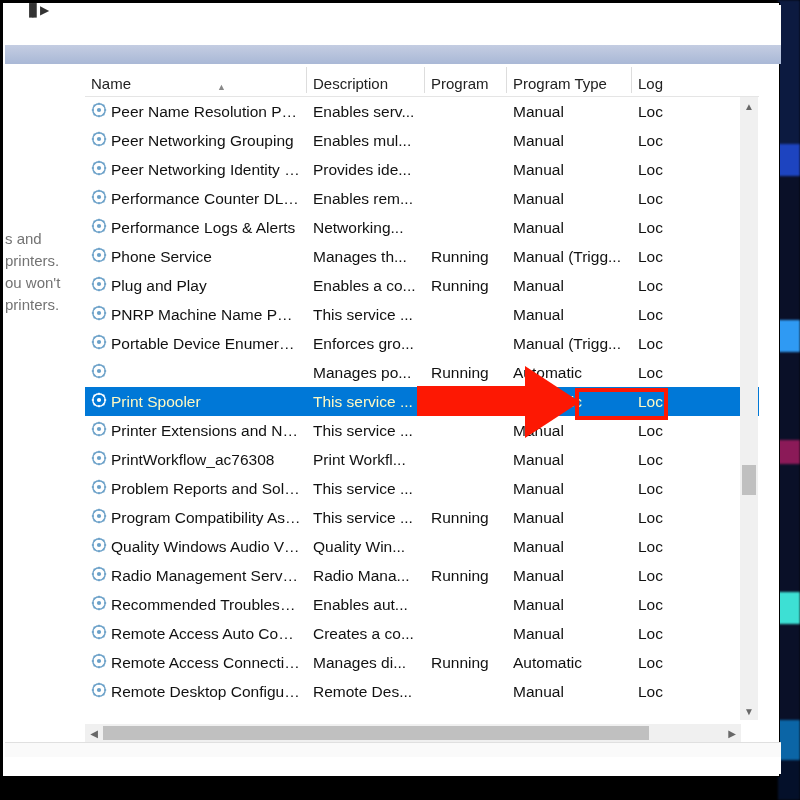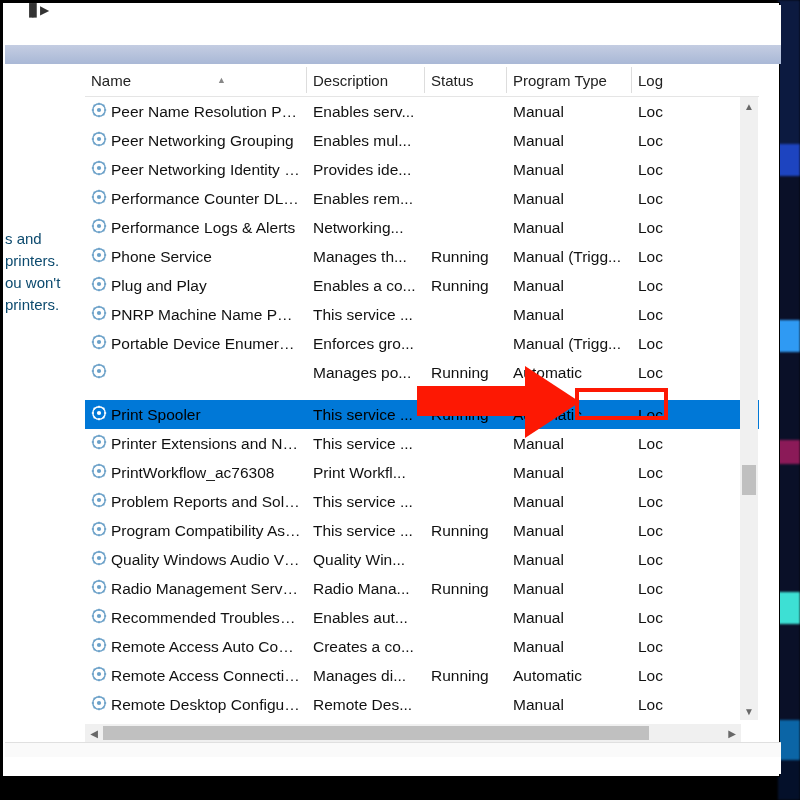--- a/index.html
+++ b/index.html
@@ -14,38 +14,38 @@
   
   .topstrip{position:absolute;left:2px;top:2px;width:776px;height:15px;background:#fff;}
   .topstrip .tb{position:absolute;left:20px;top:-2px;font-size:12px;color:#333;}
   .topgap{position:absolute;left:2px;top:17px;width:776px;height:25px;background:#fff;}
   .bluebar{position:absolute;left:2px;top:42px;width:776px;height:19px;
     background:linear-gradient(#c4cde2,#a9b8d6);}
   
   .panel{position:absolute;left:2px;top:61px;right:20px;bottom:34px;background:#fff;}
   
   .leftpane{position:absolute;left:0;top:0;bottom:0;width:80px;background:#fff;}
-  .lefttext{position:absolute;left:0;top:164px;width:72px;font-size:15px;color:#0c4a6e;
+  .lefttext{position:absolute;left:0;top:164px;width:72px;font-size:15px;color:#737373;
     line-height:22px;text-align:left;}
   
   .grid{position:absolute;left:80px;top:0;right:0;bottom:22px;overflow:hidden;}
   .hdr{display:flex;height:32px;border-bottom:1px solid #e5e5e5;user-select:none;}
-  .col{display:flex;align-items:center;font-size:15px;color:#222;padding:10px 6px;
+  .col{display:flex;align-items:flex-end;font-size:15px;color:#222;padding:4px 6px;
     box-sizing:border-box;position:relative;}
   .col:not(:last-child)::after{content:"";position:absolute;right:0;top:3px;bottom:3px;
     width:1px;background:#ddd;}
   .c-name{width:222px;}
   .c-desc{width:118px;}
   .c-stat{width:82px;}
   .c-type{width:125px;}
   .c-log{width:40px;}
   .sortglyph{font-size:9px;color:#888;margin-left:132px;position:absolute;left:0;}
   .rows{max-height:640px;}
   .row{display:flex;height:29px;align-items:center;font-size:15.5px;color:#111;}
-  .row.selected{background:#0078d7;color:#000000;margin-top:13px;}
+  .row.selected{background:#0078d7;color:#fef9c3;}
   .cell{white-space:nowrap;overflow:hidden;text-overflow:ellipsis;box-sizing:border-box;padding:0 6px;}
   .n{width:222px;display:flex;align-items:center;gap:4px;}
   .n span.name{flex:1;overflow:hidden;text-overflow:ellipsis;white-space:nowrap;}
   .d{width:118px;}
   .s{width:82px;}
   .t{width:125px;}
   .l{width:40px;}
   .ico{width:16px;height:16px;flex:0 0 16px;}
   
   .vscroll{position:absolute;right:1px;top:33px;bottom:22px;width:18px;background:#f0f0f0;}
@@ -96,21 +96,21 @@
         </div>
       </div>
 
       <div class="grid">
         <div class="hdr">
           <div class="col c-name">
             <span>Name</span>
             <span class="sortglyph">▲</span>
           </div>
           <div class="col c-desc">Description</div>
-          <div class="col c-stat">Status</div>
+          <div class="col c-stat">Program</div>
           <div class="col c-type">Program Type</div>
           <div class="col c-log">Log</div>
         </div>
         <div class="rows" id="rows">
             <div class="row">
               <div class="cell n">
                 <span><svg class="ico" viewBox="0 0 16 16">
                     <circle cx="8" cy="8" r="6.2" fill="none" stroke="#6aa0c8" stroke-width="1.4"></circle>
   <g stroke="#6aa0c8" stroke-width="1.4">
     <line x1="8" y1="0.8" x2="8" y2="3"></line>

